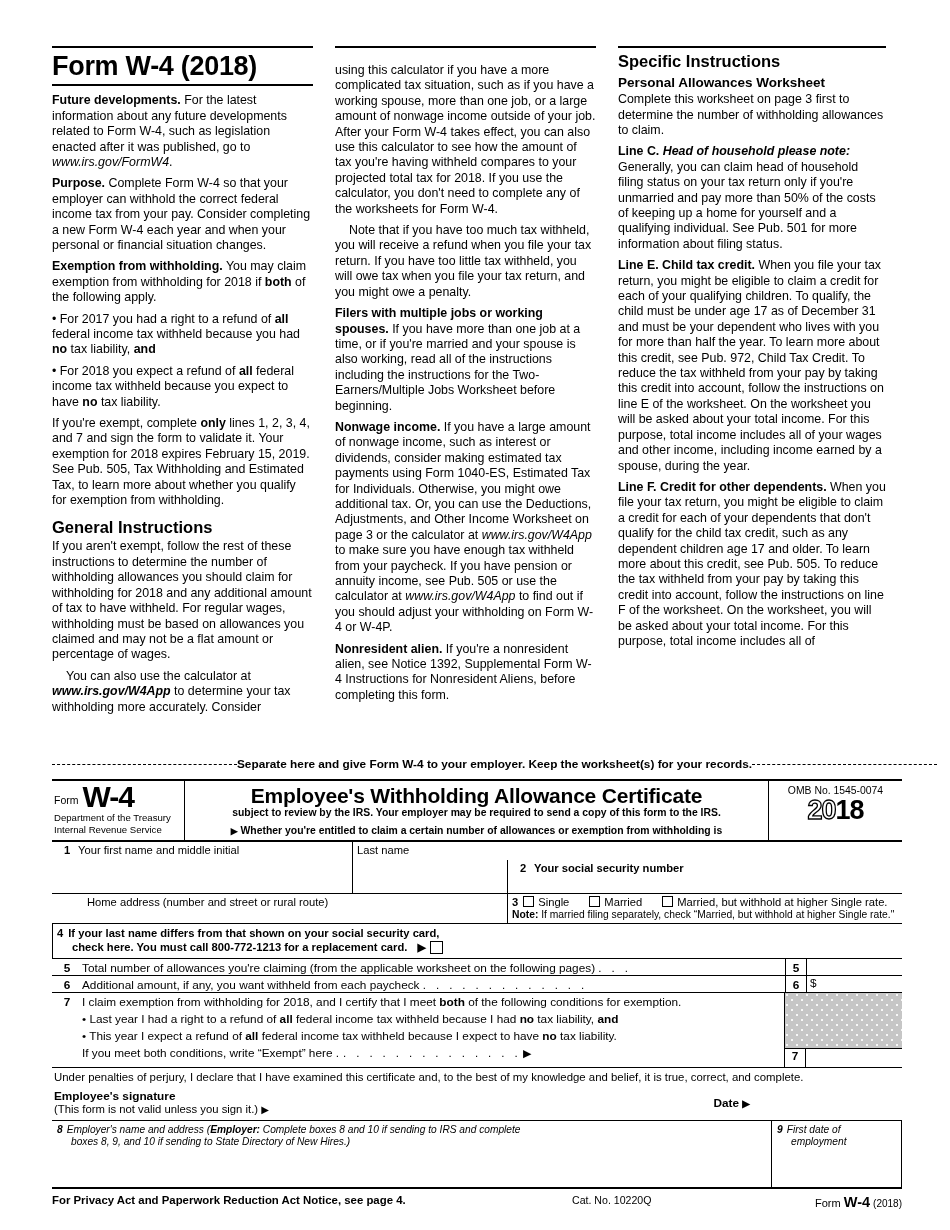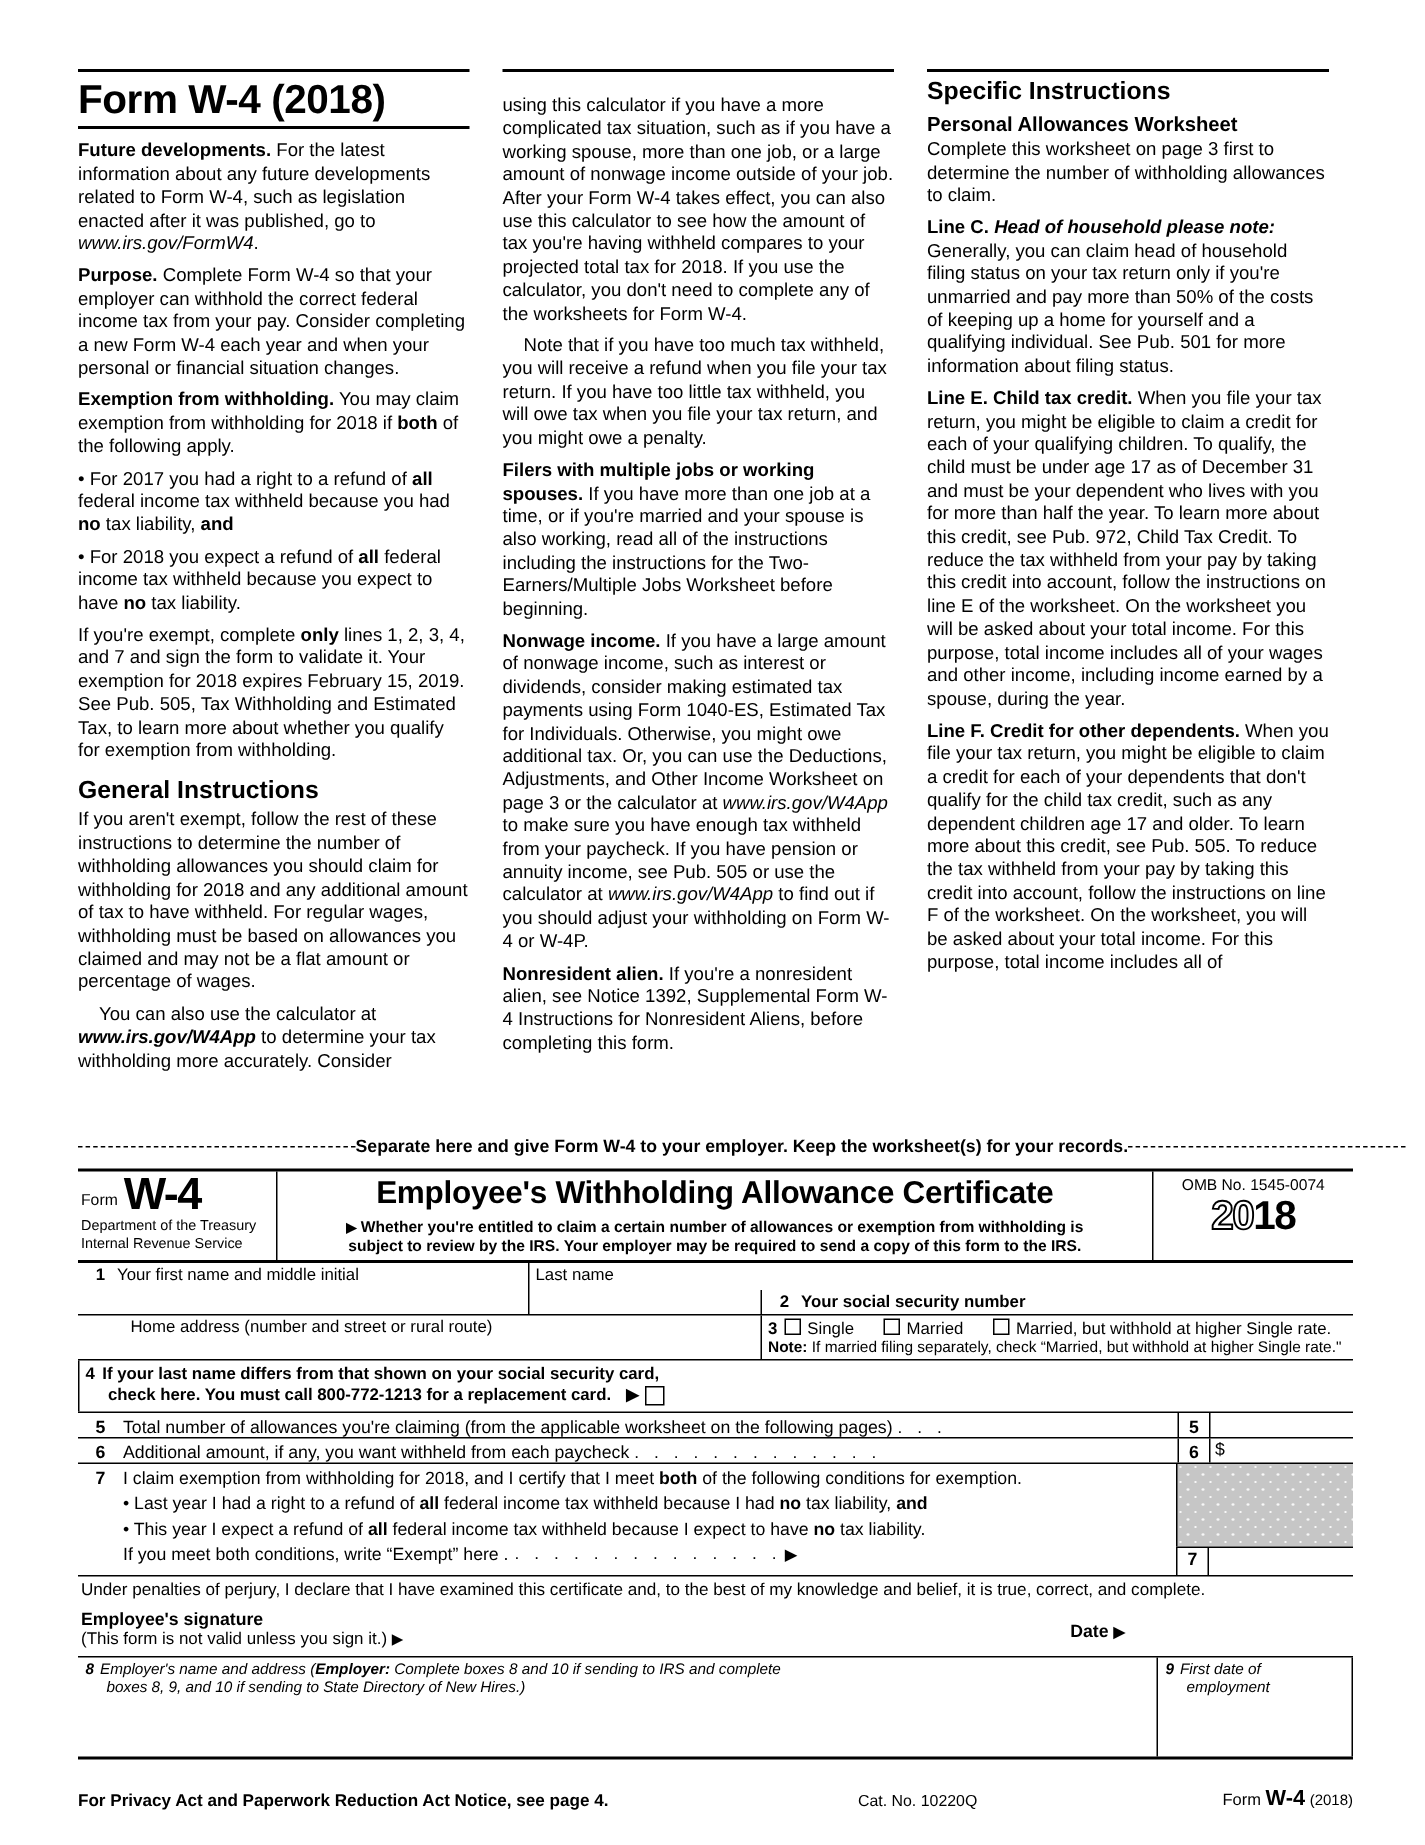--- a/index.html
+++ b/index.html
@@ -86,21 +86,21 @@
   .year .hollow {
     color:#fff; -webkit-text-stroke:1.3px #000; text-stroke:1.3px #000;
   }
 
   
   .frow { display:flex; border-bottom:1.3px solid #000; }
   .cell { position:relative; padding:2px 4px; font-size:11.2px; }
   .cell.bl { border-left:1.3px solid #000; }
   .num { font-weight:bold; display:inline-block; }
 
-  .r1 { height:35px; }
+  .r1 { height:52px; }
   .r1 .c-first { width:300px; }
   .r1 .c-last  { width:155px; }
   .r1 .c-ssn   { width:395px;margin-top:18px; }
   .r1 .numpad { display:inline-block; width:22px; text-align:center; font-weight:bold; }
 
   .r2 { height:30px; }
   .r2 .c-addr { width:455px; padding-left:35px; }
   .r2 .c-marital { width:395px; padding-left:4px; }
 
   .r3 { height:35px; }
@@ -163,21 +163,21 @@
   .sigrow .date { font-size:11.8px; font-weight:bold; padding-right:150px; }
 
   .erow { display:flex; border-bottom:2.2px solid #000; height:68px;font-style:italic; }
   .erow .e8 { flex:1; padding:3px 5px; font-size:10.2px; line-height:12px; border-right:1.3px solid #000; }
   .erow .e9 { width:130px; padding:3px 5px; font-size:10.2px; line-height:12px; border-right:1.3px solid #000; }
   .erow .e10 { width:185px; padding:3px 5px; font-size:10.2px; line-height:12px; }
   .erow .nlabel { font-weight:bold; margin-right:4px; }
   .erow .ind { padding-left:14px; display:block; }
 
   .footer {
-    display:flex; align-items:flex-end; padding-top:18px; font-size:11.4px;
+    display:flex; align-items:flex-start; padding-top:5px; font-size:11.4px;
   }
   .footer .privacy { font-weight:bold; flex:0 0 520px; }
   .footer .cat { flex:1; font-size:10.6px; }
   .footer .fw4 { font-size:11px; }
   .footer .fw4 .big { font-size:14.5px; font-weight:bold; }
   .footer .fw4 .yr { font-size:10px; }
 </style>
 </head>
 <body>
 
@@ -240,25 +240,25 @@
       <div class="hdr-left">
         <div class="fw">
           <span class="lbl-form">Form</span>
           <span class="w4">W-4</span>
         </div>
         <div class="dept">Department of the Treasury</div>
         <div class="dept">Internal Revenue Service</div>
       </div>
       <div class="hdr-mid">
         <div class="maintitle">Employee's Withholding Allowance Certificate</div>
+        <div class="subline" style="margin-top:0">subject to review by the IRS. Your employer may be required to send a copy of this form to the IRS.</div>
         <div class="subline">
           <span class="arrow">▶</span>
           <span>Whether you're entitled to claim a certain number of allowances or exemption from withholding is</span>
         </div>
-        <div class="subline" style="margin-top:0">subject to review by the IRS. Your employer may be required to send a copy of this form to the IRS.</div>
       </div>
       <div class="hdr-right">
         <div class="omb">OMB No. 1545-0074</div>
         <div class="year"><span class="hollow">20</span><span>18</span></div>
       </div>
     </div>
 
     <div class="frow r1">
       <div class="cell c-first">
         <span class="numpad">1</span><span>Your first name and middle initial</span>

